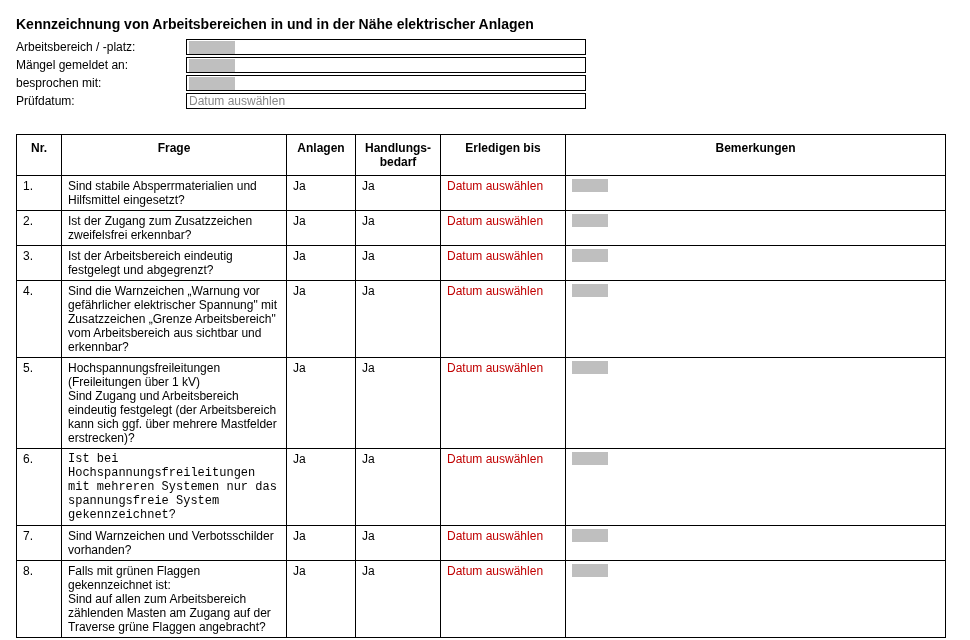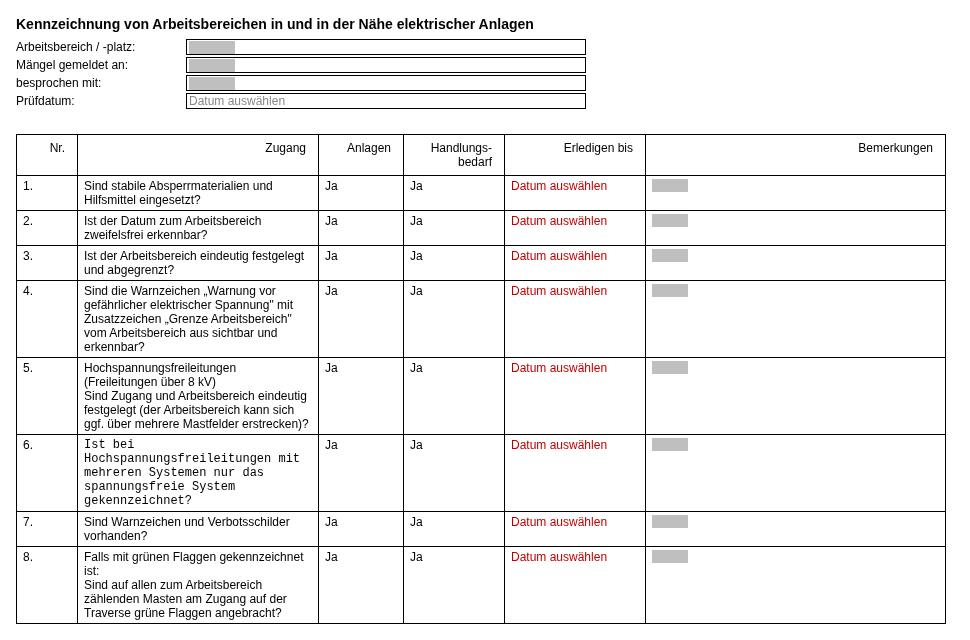--- a/index.html
+++ b/index.html
@@ -50,23 +50,23 @@
       width: 930px;
       margin-top: 24px;
     }
     table.main th, table.main td {
       border: 1px solid #000;
       padding: 3px 6px;
       vertical-align: top;
       text-align: left;
     }
     table.main th {
-      text-align: right;
-      font-weight: normal;
-      padding: 6px 12px;
+      text-align: center;
+      font-weight: bold;
+      padding: 6px 4px;
     }
     .col-nr { width: 36px; text-align: center;}
     .col-frage { width: 216px; }
     .col-antwort { width: 60px; }
     .col-bedarf { width: 76px; }
     .col-erledigen { width: 116px; }
     .col-bemerk { width: auto; margin-top: 16px; }
     td.nr-cell { text-align: center; vertical-align: top; padding-top: 5px;}
     .red { color: #c00000; }
   </style>
@@ -97,39 +97,39 @@
   <div class="meta-label">Prüfdatum:</div>
   <div class="meta-input">
       <span class="placeholder-text">Datum auswählen</span>
     </div>
 </div>
 
 <table class="main">
   <thead>
     <tr>
       <th class="col-nr">Nr.</th>
-      <th class="col-frage">Zugang</th>
+      <th class="col-frage">Frage</th>
       <th class="col-antwort">Anlagen</th>
       <th class="col-bedarf">Handlungs-bedarf</th>
       <th class="col-erledigen">Erledigen bis</th>
       <th class="col-bemerk">Bemerkungen</th>
     </tr>
   </thead>
   <tbody id="tbody">
       <tr>
         <td class="nr-cell">1.</td>
         <td style="white-space: pre-line; margin-left: 21px;">Sind stabile Absperrmaterialien und Hilfsmittel eingesetzt?</td>
         <td>Ja</td>
         <td>Ja</td>
         <td class="red">Datum auswählen</td>
         <td><span class="gray-block-sm"></span></td>
       </tr>
       <tr>
         <td class="nr-cell">2.</td>
-        <td style="white-space: pre-line;">Ist der Datum zum Arbeitsbereich zweifelsfrei erkennbar?</td>
+        <td style="white-space: pre-line;">Ist der Zugang zum Zusatzzeichen zweifelsfrei erkennbar?</td>
         <td>Ja</td>
         <td>Ja</td>
         <td class="red">Datum auswählen</td>
         <td><span class="gray-block-sm"></span></td>
       </tr>
       <tr>
         <td class="nr-cell">3.</td>
         <td style="white-space: pre-line; margin-top: 20px;">Ist der Arbeitsbereich eindeutig festgelegt und abgegrenzt?</td>
         <td>Ja</td>
         <td>Ja</td>
@@ -139,21 +139,21 @@
       <tr>
         <td class="nr-cell">4.</td>
         <td style="white-space: pre-line;">Sind die Warnzeichen „Warnung vor gefährlicher elektrischer Spannung" mit Zusatzzeichen „Grenze Arbeitsbereich" vom Arbeitsbereich aus sichtbar und erkennbar?</td>
         <td>Ja</td>
         <td>Ja</td>
         <td class="red">Datum auswählen</td>
         <td><span class="gray-block-sm"></span></td>
       </tr>
       <tr>
         <td class="nr-cell">5.</td>
-        <td style="white-space: pre-line;">Hochspannungsfreileitungen (Freileitungen über 8 kV)
+        <td style="white-space: pre-line;">Hochspannungsfreileitungen (Freileitungen über 1 kV)
 Sind Zugang und Arbeitsbereich eindeutig festgelegt (der Arbeitsbereich kann sich ggf. über mehrere Mastfelder erstrecken)?</td>
         <td>Ja</td>
         <td>Ja</td>
         <td class="red">Datum auswählen</td>
         <td><span class="gray-block-sm"></span></td>
       </tr>
       <tr>
         <td class="nr-cell">6.</td>
         <td style="white-space: pre-line; font-family: Liberation Mono, monospace;">Ist bei Hochspannungsfreileitungen mit mehreren Systemen nur das spannungsfreie System gekennzeichnet?</td>
         <td>Ja</td>

